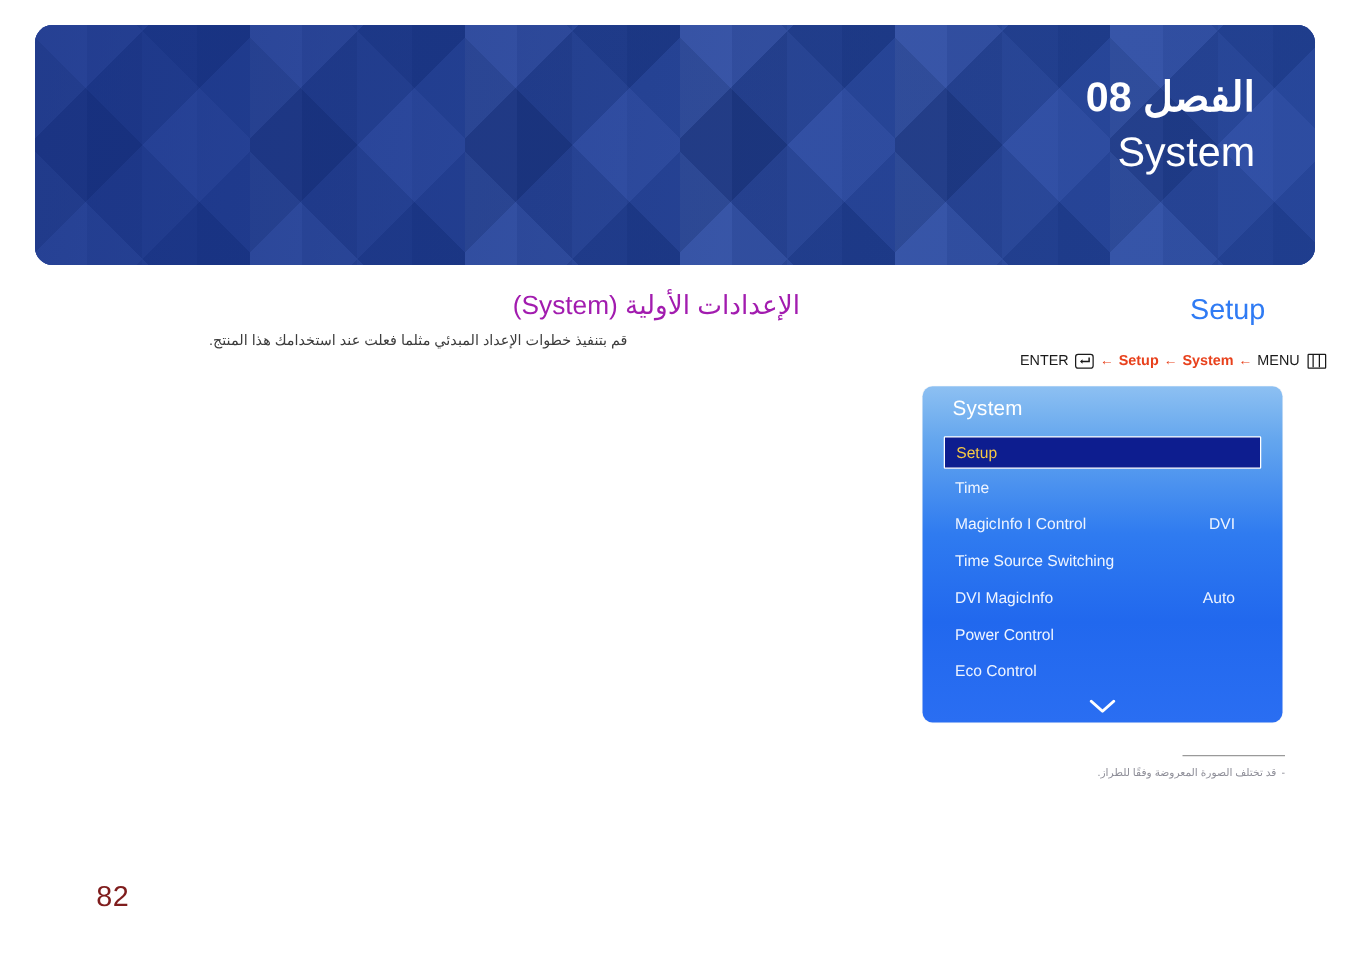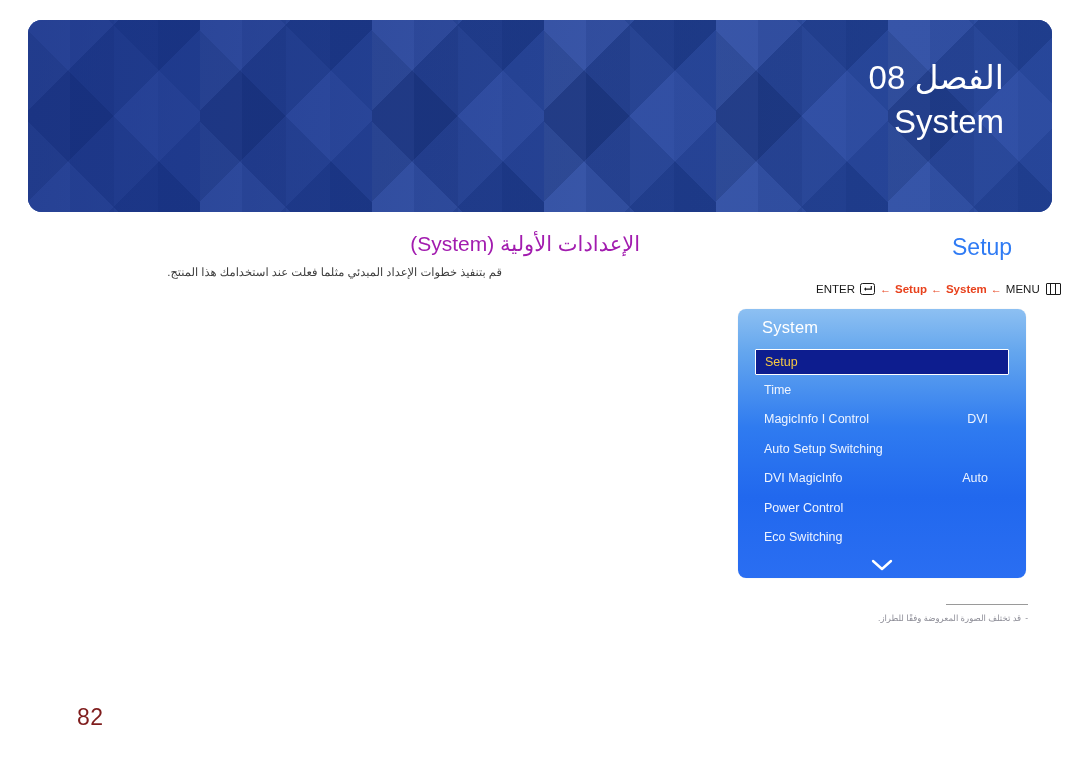--- a/index.html
+++ b/index.html
@@ -64,21 +64,21 @@
     position: absolute;
     right: 48px;
     top: 40px;
     text-align: right;
     color: #ffffff;
     line-height: 1.08;
     z-index: 3;
   }
   .banner-chapter {
     font-size: 33px;
-    font-weight: 400;
+    font-weight: 700;
     letter-spacing: 0.5px;
     direction: rtl;
     white-space: nowrap;
   }
   .banner-title {
     font-size: 33px;
     font-weight: 400;
     margin-top: 8px;
     white-space: nowrap;
   }
@@ -299,33 +299,33 @@
       </div>
       <div class="osd-row">
         <span class="label">Time</span>
         <span class="value"></span>
       </div>
       <div class="osd-row">
         <span class="label">MagicInfo I Control</span>
         <span class="value">DVI</span>
       </div>
       <div class="osd-row">
-        <span class="label">Auto Setup Switching</span>
+        <span class="label">Time Source Switching</span>
         <span class="value"></span>
       </div>
       <div class="osd-row">
         <span class="label">DVI MagicInfo</span>
         <span class="value">Auto</span>
       </div>
       <div class="osd-row">
         <span class="label">Power Control</span>
         <span class="value"></span>
       </div>
       <div class="osd-row">
-        <span class="label">Eco Switching</span>
+        <span class="label">Eco Control</span>
         <span class="value"></span>
       </div>
     </div>
 
     <div class="osd-arrow">
       <span>
         <svg width="22" height="12" viewBox="0 0 22 12" aria-hidden="true">
           <path d="M2 2 L11 10 L20 2" fill="none" stroke="#ffffff" stroke-width="2.4" stroke-linecap="round" stroke-linejoin="round"></path>
         </svg>
       </span>

